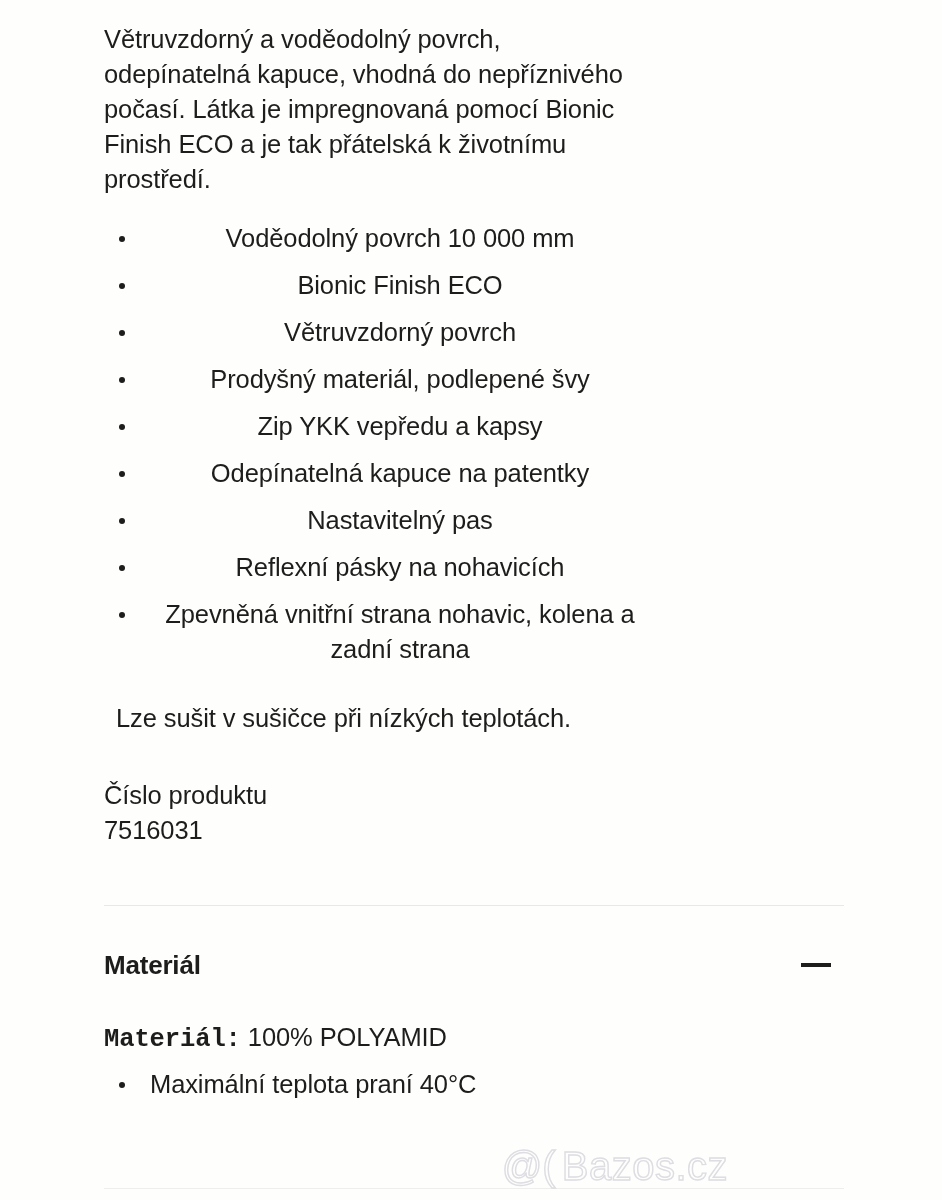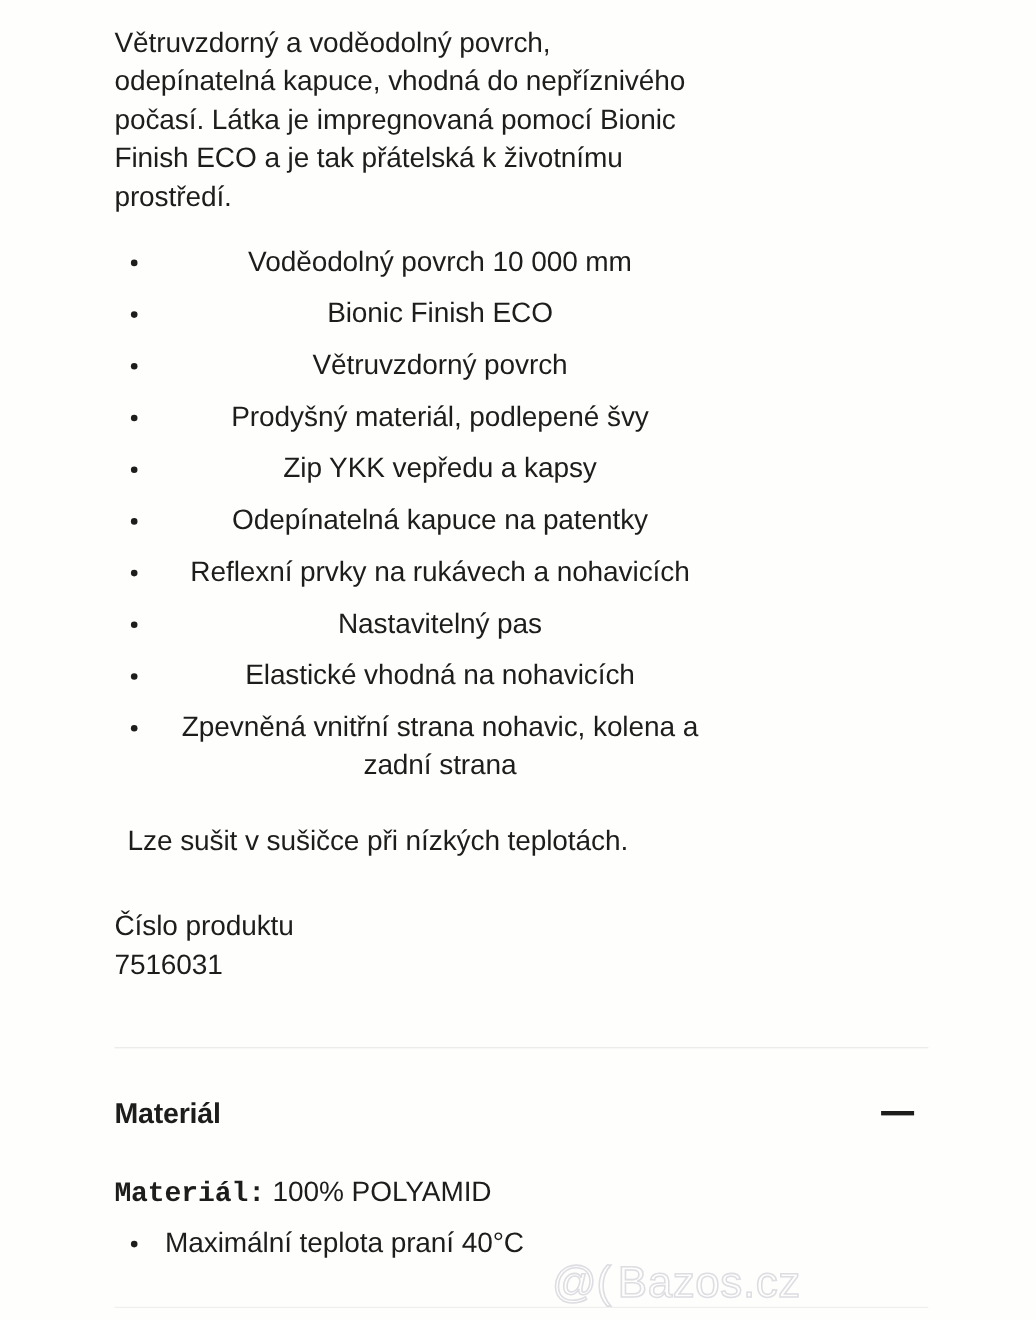--- a/index.html
+++ b/index.html
@@ -207,23 +207,22 @@
 
   <p class="intro">Větruvzdorný a voděodolný povrch, odepínatelná kapuce, vhodná do nepříznivého počasí. Látka je impregnovaná pomocí Bionic Finish ECO a je tak přátelská k životnímu prostředí.</p>
 
   <ul class="feature-list">
     <li>Voděodolný povrch 10 000 mm</li>
     <li>Bionic Finish ECO</li>
     <li>Větruvzdorný povrch</li>
     <li>Prodyšný materiál, podlepené švy</li>
     <li>Zip YKK vepředu a kapsy</li>
     <li>Odepínatelná kapuce na patentky</li>
-    <li>Reflexní prvky na rukávech a nohavicích</li>
     <li>Nastavitelný pas</li>
-    <li>Elastické vhodná na nohavicích</li>
+    <li>Reflexní pásky na nohavicích</li>
     <li>Zpevněná vnitřní strana nohavic, kolena a zadní strana</li>
   </ul>
 
   <p class="note">Lze sušit v sušičce při nízkých teplotách.</p>
 
   <p class="product-number">
     <span>Číslo produktu</span>
     <span>7516031</span>
   </p>
 

